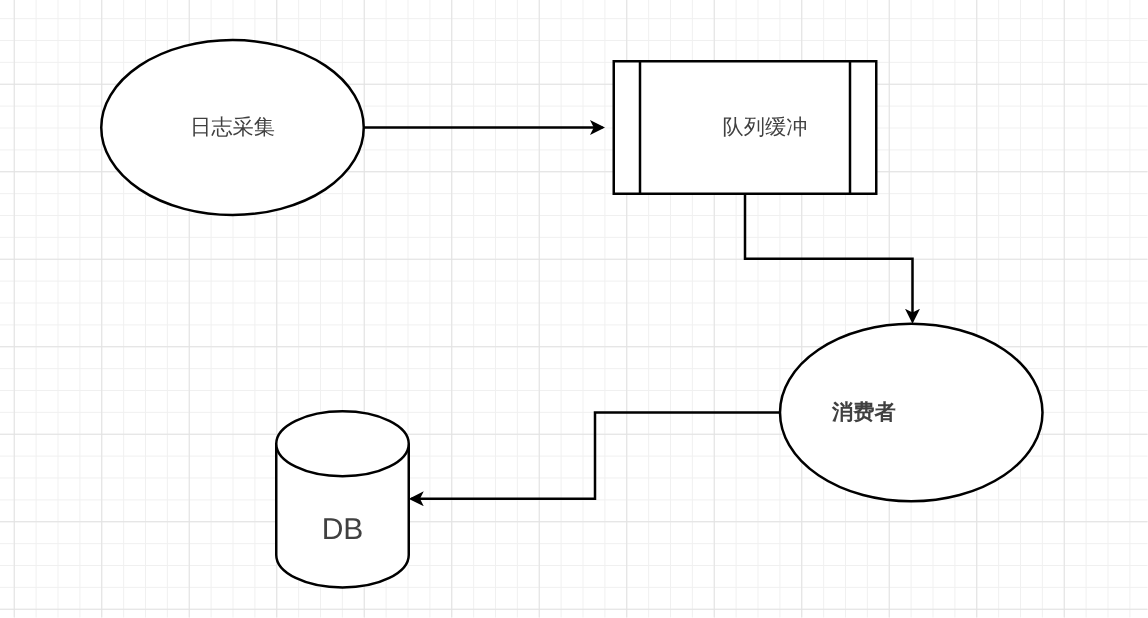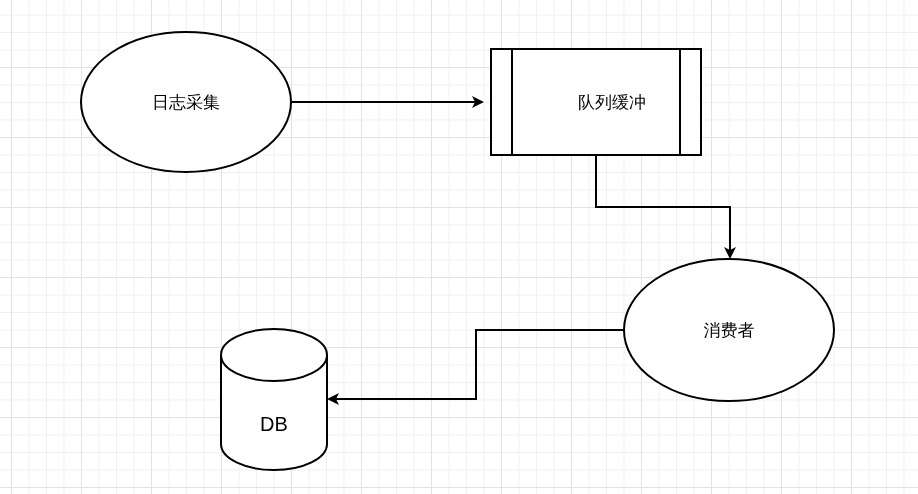--- a/index.html
+++ b/index.html
@@ -9,21 +9,21 @@
     background-image:
       linear-gradient(to right, #e2e2e2 1px, transparent 1px),
       linear-gradient(to bottom, #e2e2e2 1px, transparent 1px),
       linear-gradient(to right, #f0f0f0 1px, transparent 1px),
       linear-gradient(to bottom, #f0f0f0 1px, transparent 1px);
     background-size: 70px 70px, 70px 70px, 17.5px 17.5px, 17.5px 17.5px;
     background-position: 11px -3px, 11px -3px, 11px -3px, 11px -3px;
     font-family: "DejaVu Sans", sans-serif;
   }
   svg { position: absolute; left: 0; top: 0; }
-  .label { position: absolute; font-size: 17px; color: #000000; text-align: center; transform: translate(-50%, -50%); white-space: nowrap; }
+  .label { position: absolute; font-size: 17px; color: #404040; text-align: center; transform: translate(-50%, -50%); white-space: nowrap; }
 </style>
 </head>
 <body>
 
 <svg width="918" height="494">
   <defs>
     <marker id="arr" markerWidth="12" markerHeight="12" refX="10" refY="6" orient="auto" markerUnits="userSpaceOnUse">
       <path d="M0,0 L12,6 L0,12 L3,6 Z" fill="#000"></path>
     </marker>
   </defs>
@@ -43,14 +43,14 @@
   <ellipse cx="729" cy="330" rx="105" ry="71" fill="#fff" stroke="#000" stroke-width="2"></ellipse>
 
   <g>
     <path d="M221,355 L221,444 A53,26 0 0 0 327,444 L327,355" fill="#fff" stroke="#000" stroke-width="2"></path>
     <ellipse cx="274" cy="355" rx="53" ry="26" fill="#fff" stroke="#000" stroke-width="2"></ellipse>
   </g>
 </svg>
 
 <div class="label" style="left:186px; top:102px;">日志采集</div>
 <div class="label" style="left:612px; top:102px;">队列缓冲</div>
-<div class="label" style="left:729px; top:330px;">消费者</div>
-<div class="label" style="left:274px; top:424px; font-family: 'Liberation Sans', sans-serif; font-size:20px;">DB</div>
+<div class="label" style="left:691px; top:330px;font-weight:bold;">消费者</div>
+<div class="label" style="left:274px; top:424px; font-family: 'Liberation Sans', sans-serif; font-size:24px;">DB</div>
 
 </body></html>

